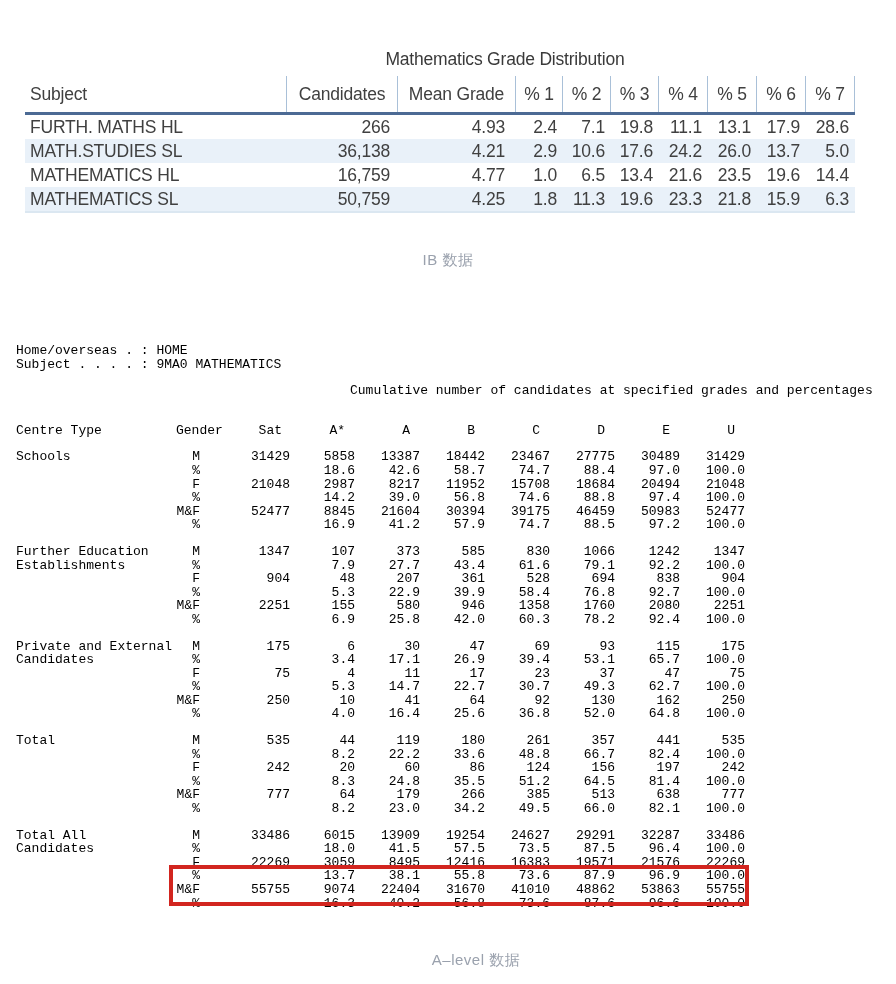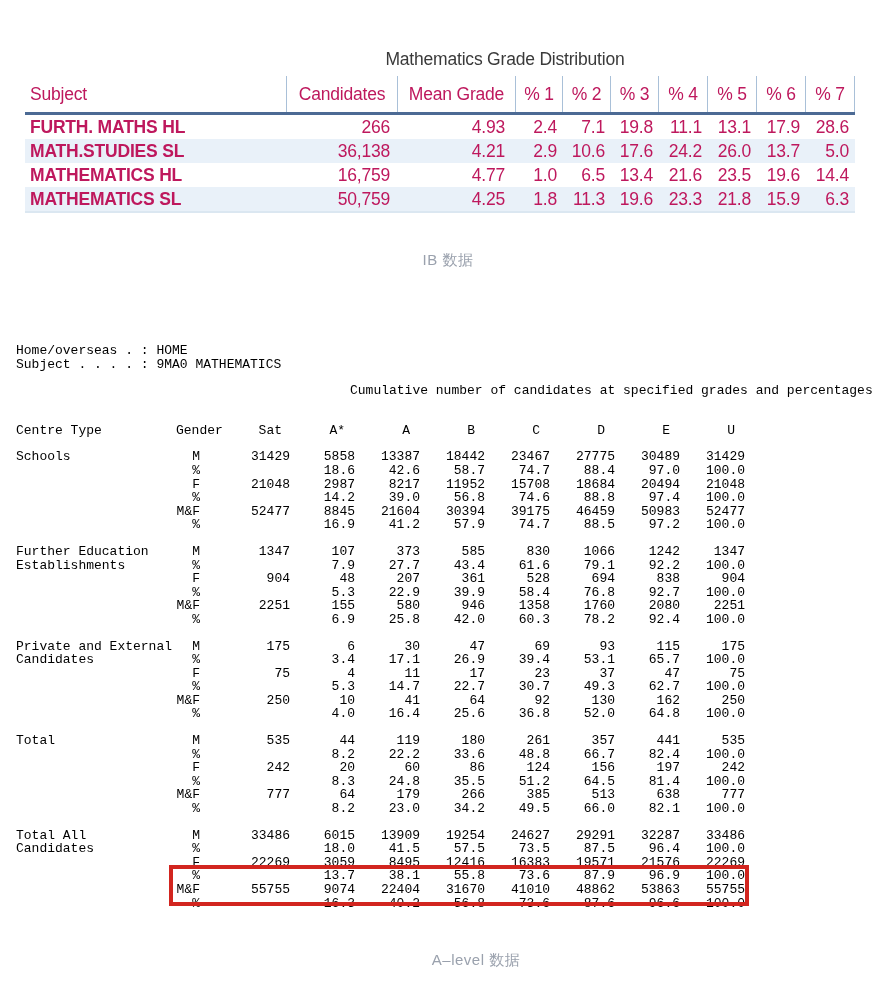--- a/index.html
+++ b/index.html
@@ -12,34 +12,34 @@
   
   #ib-title{
     position:absolute;top:49px;left:0;width:896px;text-align:center;
     transform:translateX(57px);
     font-size:17.5px;color:#3a3a3a;letter-spacing:-0.2px;
   }
   #ib-table{position:absolute;left:25px;top:76px;border-bottom:2px solid #dbe7f1;}
   .ib-grid{
     display:grid;
     grid-template-columns:262px 111px 118px 47px 48px 48px 49px 49px 49px 49px;
-    width:830px;color:#be185d;letter-spacing:-0.2px;
+    width:830px;color:#404040;letter-spacing:-0.2px;
   }
   #ib-header{height:36px;border-bottom:3px solid #4c6a94;}
   #ib-header > div{
     display:flex;align-items:center;justify-content:center;
     font-size:17.5px;border-right:1px solid #a9c0d8;height:100%;
   }
   #ib-header > div.c0{justify-content:flex-start;padding-left:5px;}
   .ib-row{height:24px;}
   .ib-row > div{
     display:flex;align-items:center;justify-content:flex-end;
     font-size:17.5px;white-space:nowrap;
   }
-  .ib-row > div.c0{justify-content:flex-start;padding-left:5px;font-weight:bold;}
+  .ib-row > div.c0{justify-content:flex-start;padding-left:5px;}
   .ib-row > div.c1{padding-right:8px;}
   .ib-row > div.c2{padding-right:11px;}
   .ib-row > div.c3,.ib-row > div.c4,.ib-row > div.c5,.ib-row > div.c6,
   .ib-row > div.c7,.ib-row > div.c8,.ib-row > div.c9{padding-right:6px;}
   .stripe{background:#e9f1f9;}
 
   .caption{
     position:absolute;left:0;width:896px;text-align:center;
     font-size:15px;color:#9aa1ad;letter-spacing:0.5px;
   }

